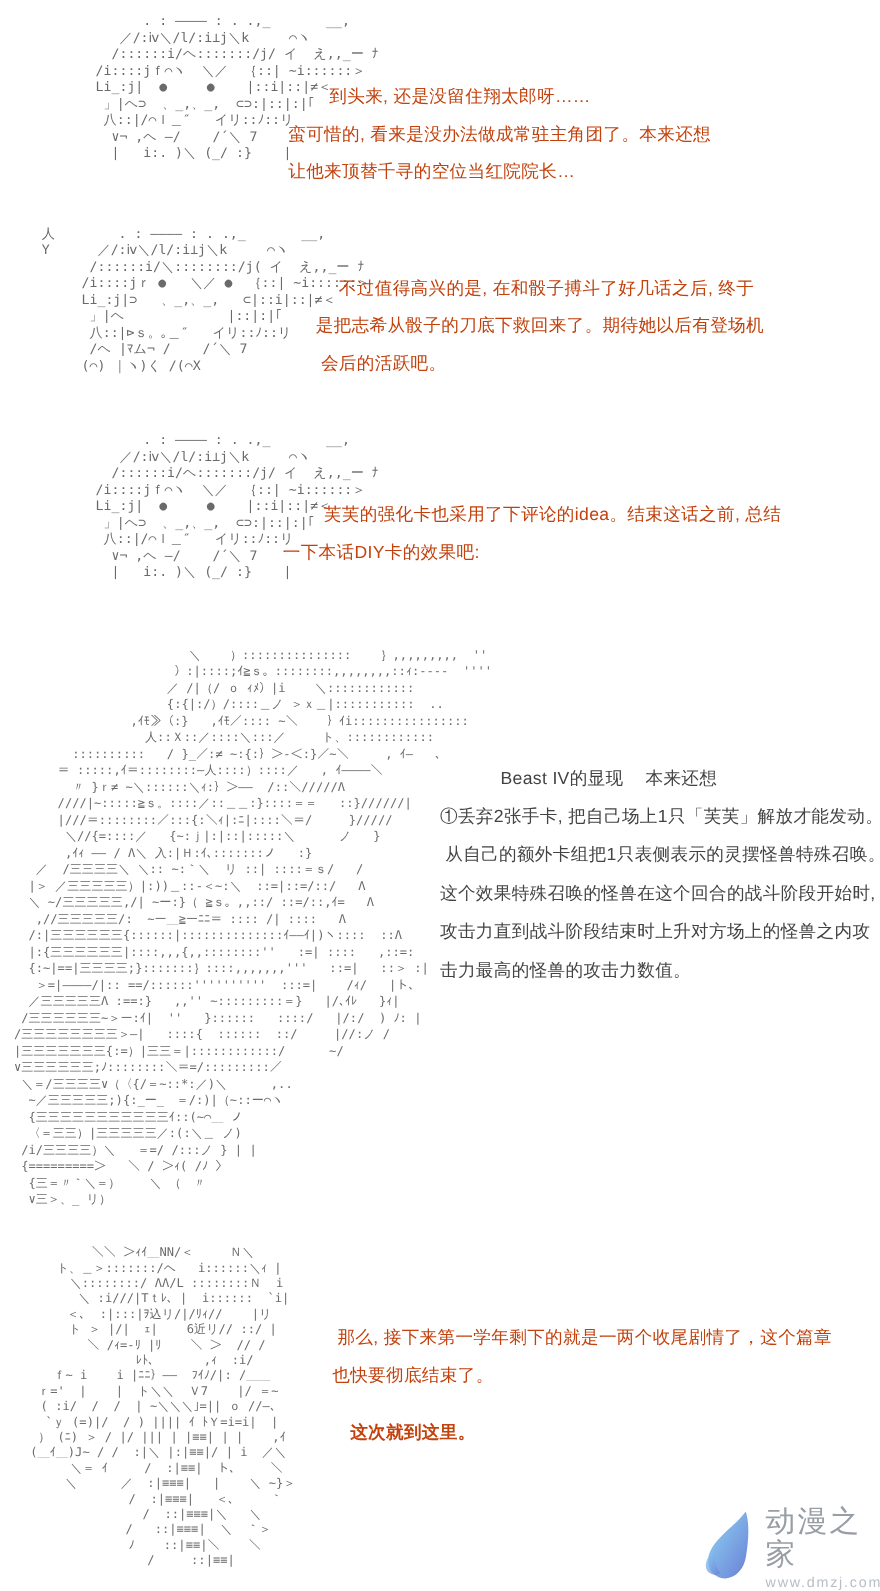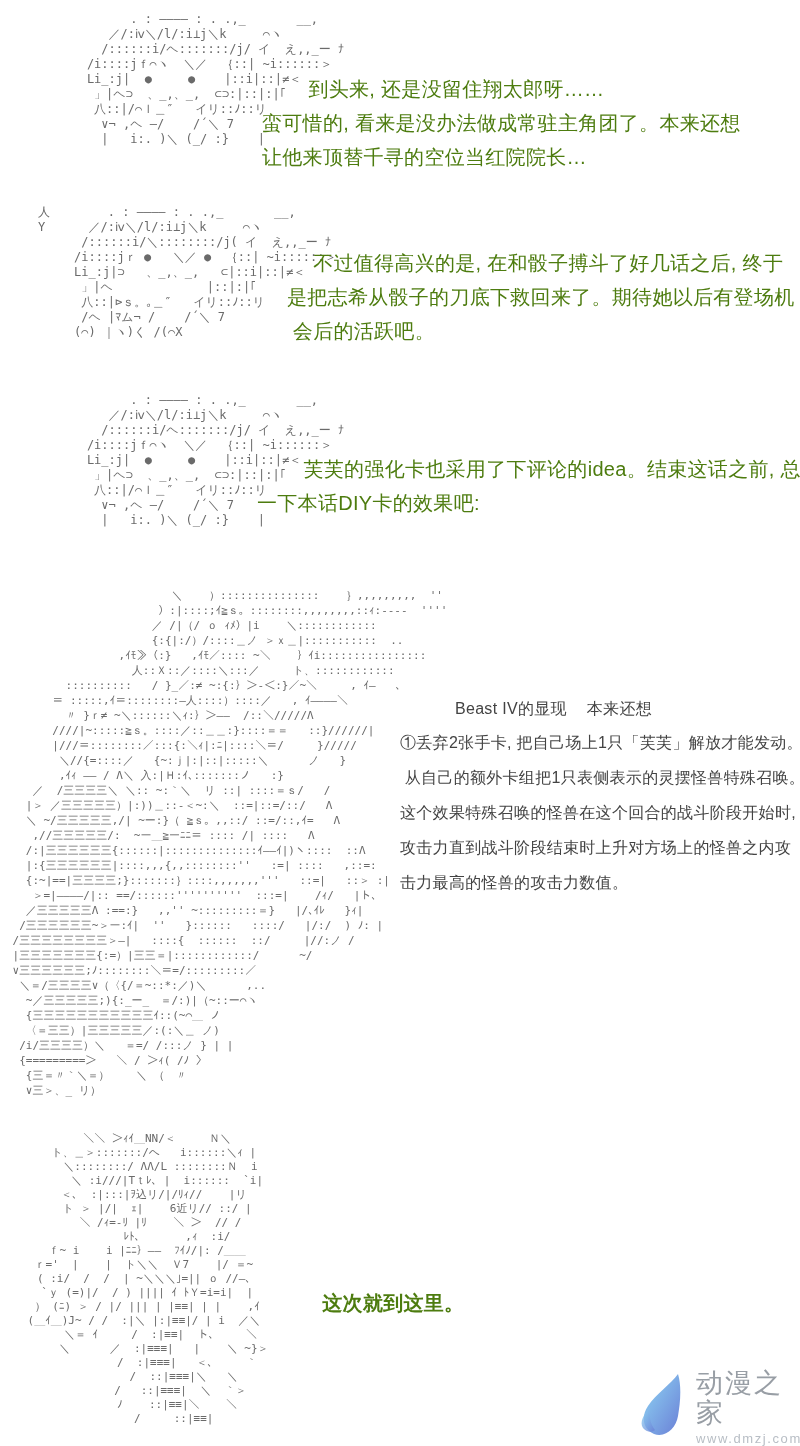--- a/index.html
+++ b/index.html
@@ -14,22 +14,22 @@
   .aa {
     position:absolute; white-space:pre; color:#6a6a6a;
     font-family:"DejaVu Sans Mono", monospace;
   }
   .aa-face   { font-size:12px; line-height:15px; }
   .aa-beast  { font-size:11px; line-height:15px; }
   .aa-figure { font-size:11px; line-height:14px; }
 
   
   .para {
-    position:absolute; white-space:pre; color:#4d7c0f;
-    font-size:20px; line-height:34px; letter-spacing:0.3px;
+    position:absolute; white-space:pre; color:#c2410c;
+    font-size:16px; line-height:34px; letter-spacing:0.3px;
   }
 
   
   .card { position:absolute; left:400px; top:693px; color:#434343; }
   .card-title-row { display:flex; gap:20px; padding-left:55px; font-size:16px; line-height:32px; letter-spacing:0.3px; }
   .card-effect { font-size:16px; line-height:35px; white-space:pre; letter-spacing:0.3px; }
 
   
   .watermark { position:absolute; left:638px; top:1368px; display:flex; align-items:center; gap:10px; }
   .wm-texts { display:flex; flex-direction:column; }
@@ -144,20 +144,22 @@
    ） (ﾆ) ＞ / |/ ||| | |≡≡| | |    ,ｲ
   (＿ｲ＿)J~ / /  :|＼ |:|≡≡|/ | i  ／＼
        ＼＝ ｲ     /  :|≡≡|  ト、    ＼
         ＼      ／  :|≡≡≡|   |    ＼ ~}＞
                /  :|≡≡≡|   ＜､     ｀
               /  ::|≡≡≡|＼   ＼
              /   ::|≡≡≡|  ＼  ｀＞
             ﾉ    ::|≡≡|＼    ＼
            /     ::|≡≡|</pre>
 
+  <div class="para" style="left:302px; top:1200px;"> 那么, 接下来第一学年剩下的就是一两个收尾剧情了，这个篇章
+也快要彻底结束了。</div>
 
   <div class="para" style="left:302px; top:1286px;font-weight:bold;">　这次就到这里。</div>
 
   <div class="watermark">
     <span>
       <svg width="48" height="62" viewBox="0 0 48 62" aria-hidden="true">
         <defs>
           <linearGradient id="wmg" x1="0" y1="0" x2="1" y2="1">
             <stop offset="0" stop-color="#8fd6f4"></stop>
             <stop offset="1" stop-color="#6a7fd6"></stop>

